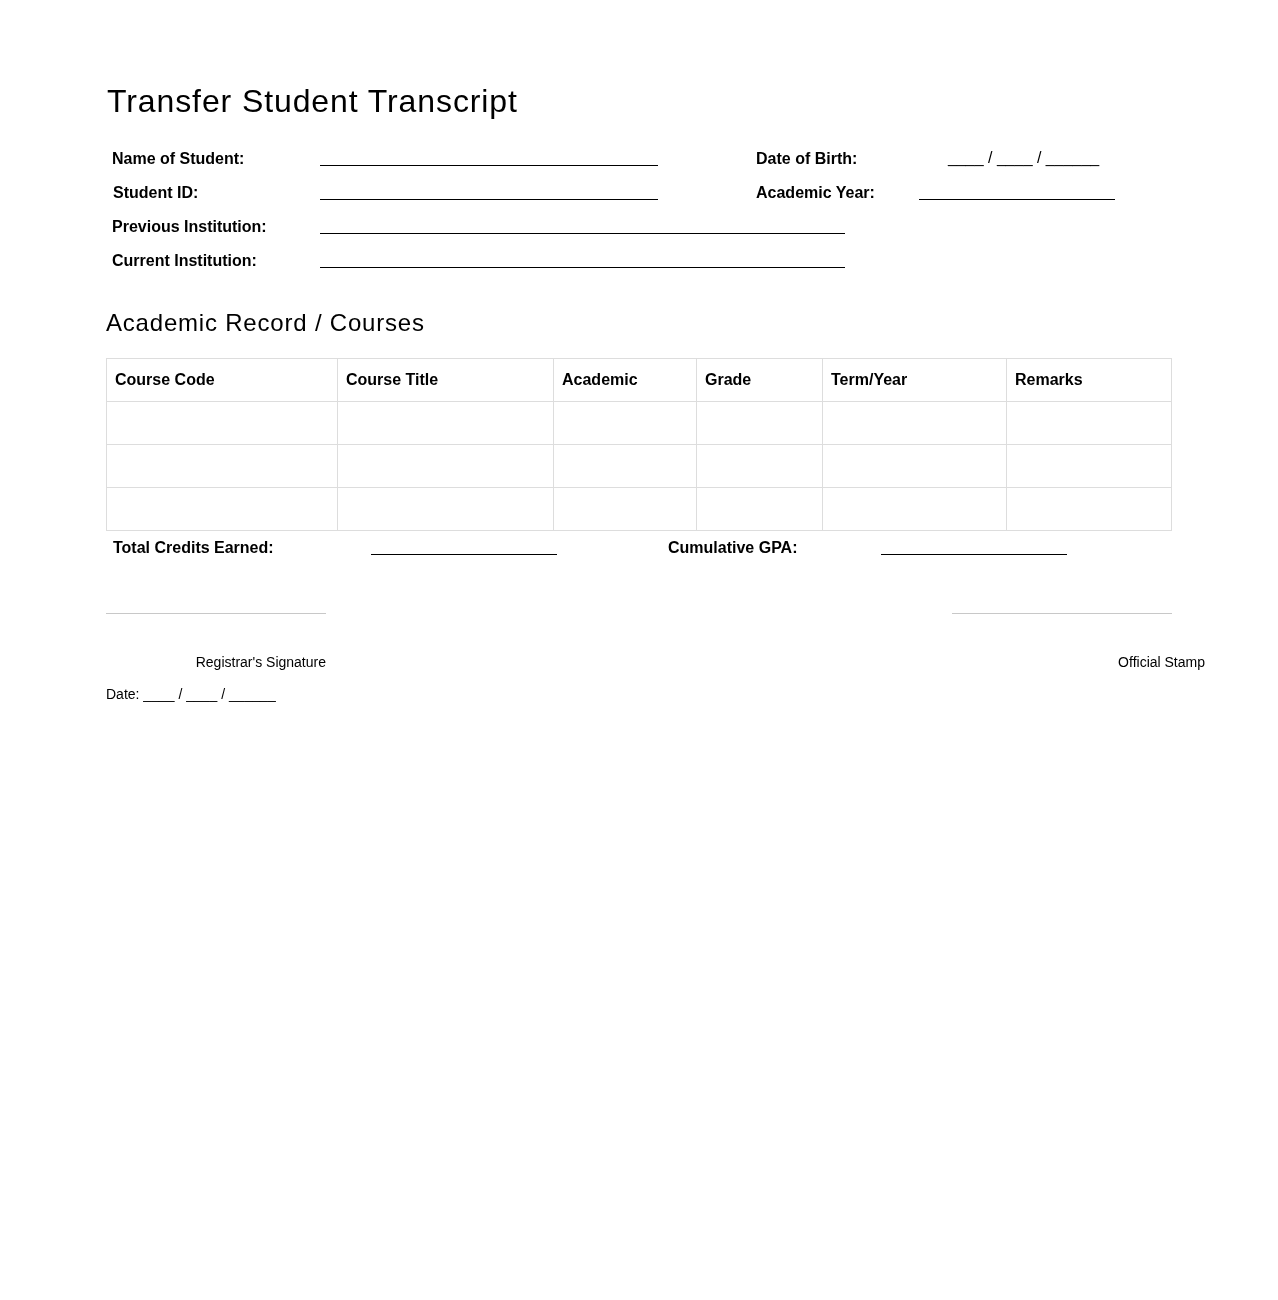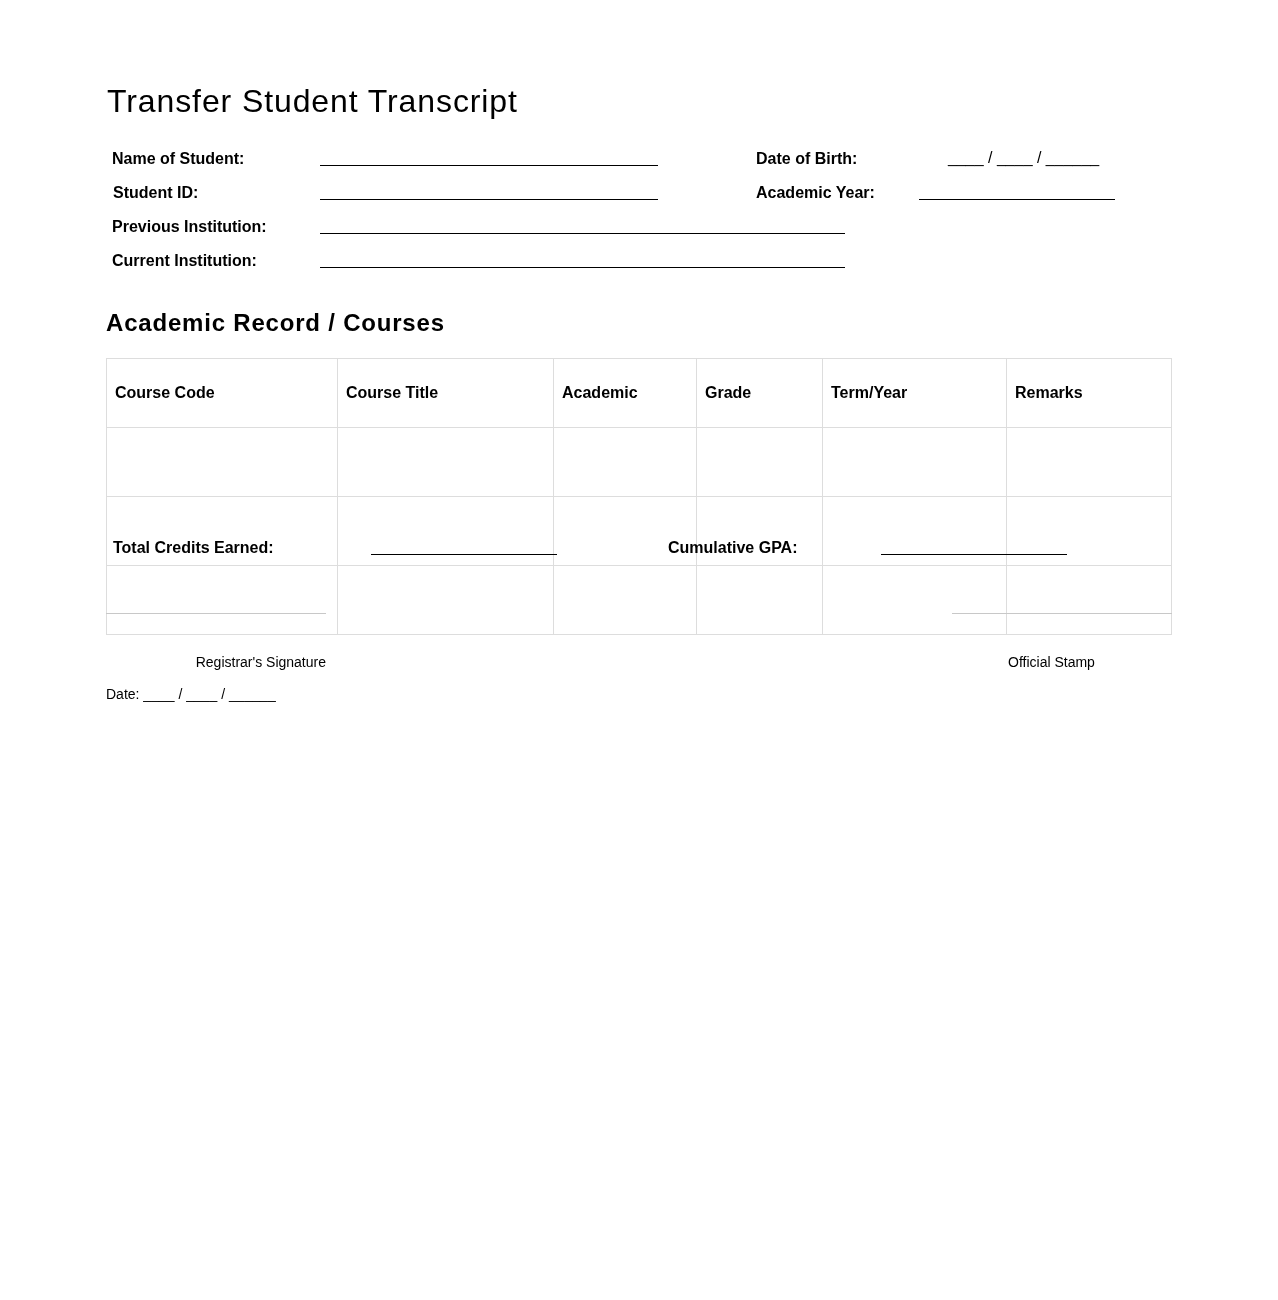--- a/index.html
+++ b/index.html
@@ -1,24 +1,24 @@
 <!DOCTYPE html>
 <html><head>
 <meta charset="utf-8">
 <style>
   html, body { margin: 0; padding: 0; background: #ffffff; }
   body { width: 1278px; height: 1300px; position: relative; font-family: "Liberation Sans", sans-serif; color: #000; }
   .abs { position: absolute; white-space: nowrap; }
   .title { left: 107px; top: 83px; font-size: 32px; font-weight: normal; letter-spacing: 0.9px; }
-  .h2 { left: 106px; top: 309px; font-size: 24px; font-weight: bold; letter-spacing: 0.8px; }
+  .h2 { left: 106px; top: 309px; font-size: 24px; font-weight: normal; letter-spacing: 0.8px; }
   .lbl { font-size: 16px; font-weight: bold; }
   .line { border-bottom: 1px solid #000; height: 0; }
   .blank { font-size: 16px; }
   table.courses { position: absolute; left: 106px; top: 358px; width: 1066px; border-collapse: collapse; }
-  table.courses th, table.courses td { border: 1px solid #dddddd; height: 34px; padding: 17px 8px; text-align: left; font-size: 16px; }
+  table.courses th, table.courses td { border: 1px solid #dddddd; height: 34px; padding: 4px 8px; text-align: left; font-size: 16px; }
   table.courses th { font-weight: bold; }
   .sigline { border-top: 1px solid #c8c8c8; height: 0; }
   .small { font-size: 14px; }
 </style>
 </head>
 <body>
 
 <div class="abs title">Transfer Student Transcript</div>
 
 <div class="abs lbl" style="left:112px;top:150px;">Name of Student:</div>
@@ -84,13 +84,13 @@
 <div class="abs line" style="left:371px;top:554px;width:186px;"></div>
 
 <div class="abs lbl" style="left:668px;top:539px;">Cumulative GPA:</div>
 <div class="abs line" style="left:881px;top:554px;width:186px;"></div>
 
 <div class="abs sigline" style="left:106px;top:613px;width:220px;"></div>
 <div class="abs small" style="left:106px;top:654px;width:220px;text-align:right;">Registrar's Signature</div>
 <div class="abs small" style="left:106px;top:686px;width:220px;text-align:left;">Date: ____ / ____ / ______</div>
 
 <div class="abs sigline" style="left:952px;top:613px;width:220px;"></div>
-<div class="abs small" style="left:1008px;top:654px;width:220px;text-align:left;">Official Stamp</div>
+<div class="abs small" style="left:985px;top:654px;width:220px;text-align:right;">Official Stamp</div>
 
 </body></html>

